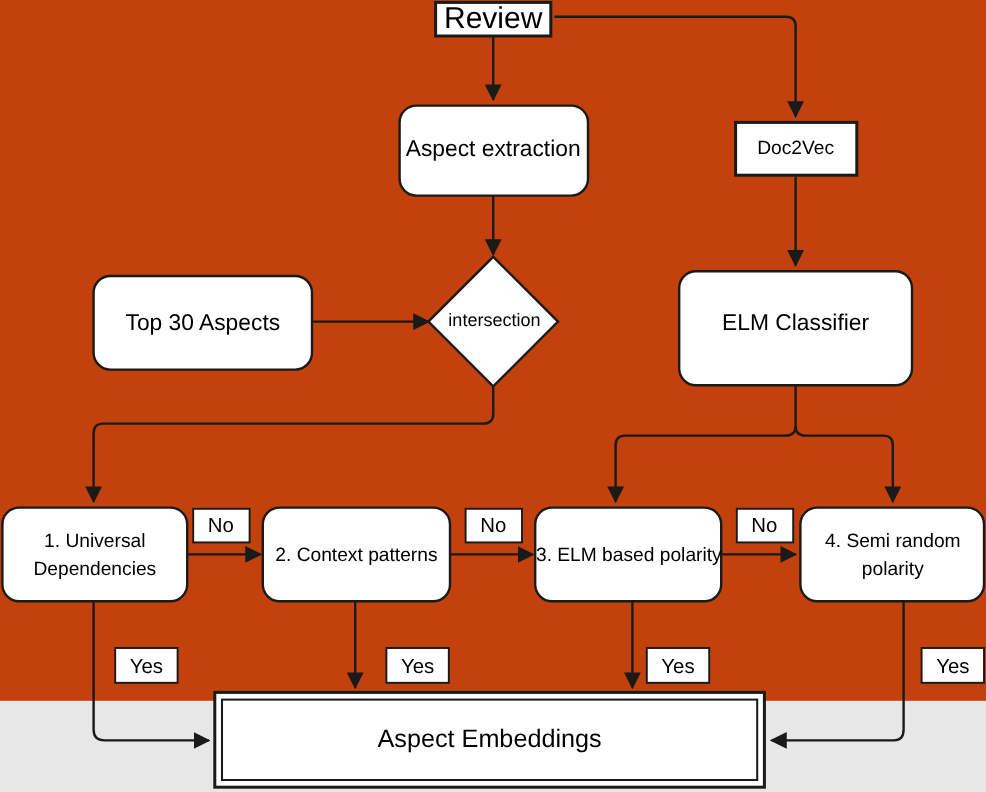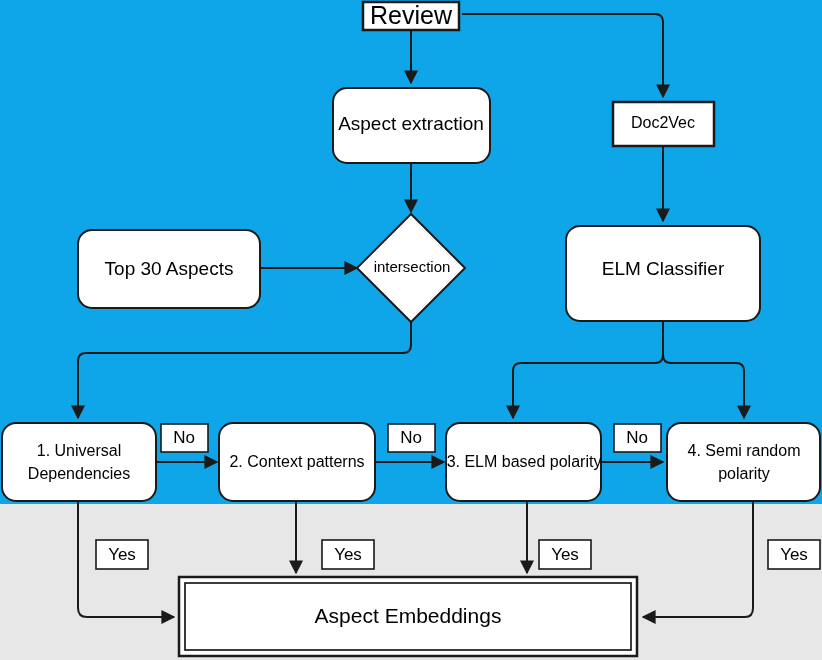--- a/index.html
+++ b/index.html
@@ -9,22 +9,22 @@
   }
   body {
     width: 822px;
     height: 660px;
     overflow: hidden;
     font-family: "Liberation Sans", sans-serif;
   }
   #canvas {
     position: relative;
     width: 822px;
-    height: 504px;
-    background: #0ea5e9;
+    height: 584px;
+    background: #c2410c;
   }
   svg.flow {
     position: absolute;
     top: 0;
     left: 0;
     width: 822px;
     height: 660px;
   }
   .node-rect {
     fill: #ffffff;

